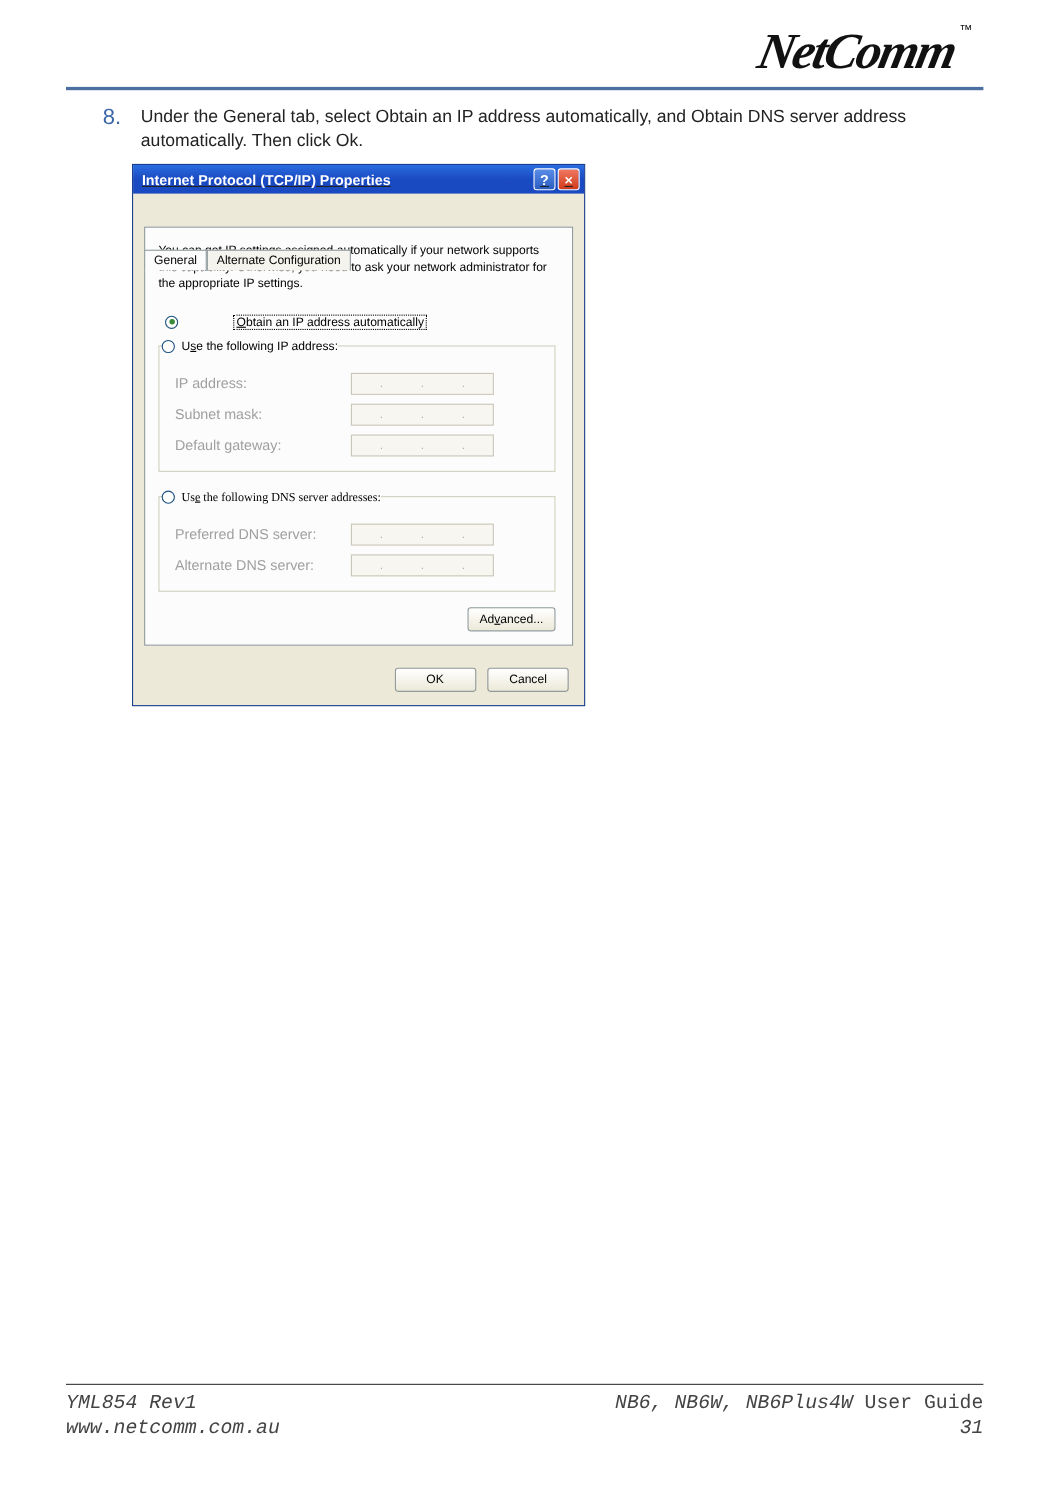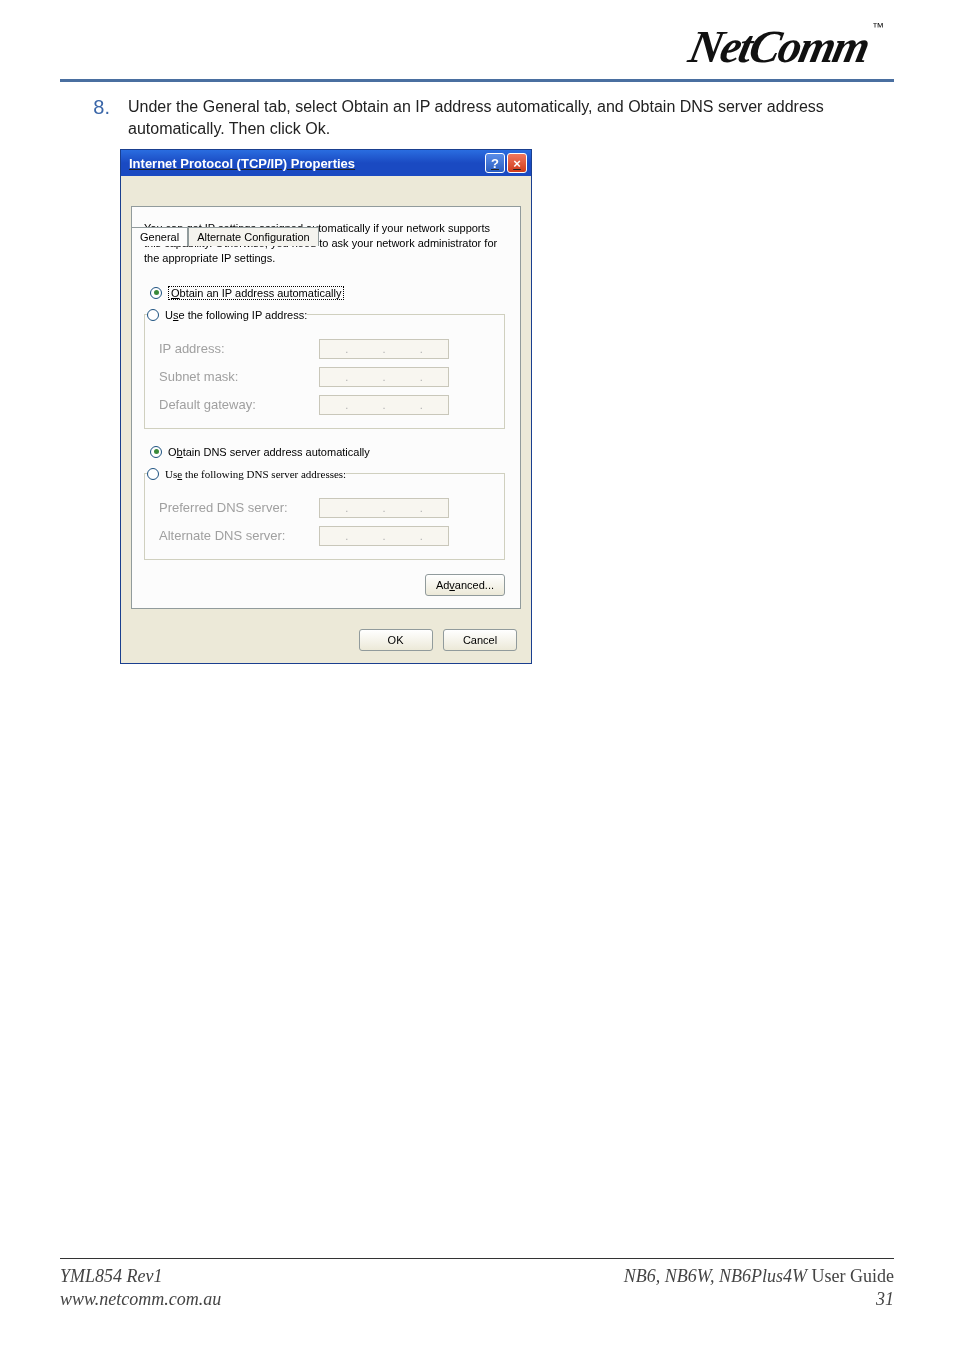--- a/index.html
+++ b/index.html
@@ -164,20 +164,21 @@
     content: "";
     width: 5px;
     height: 5px;
     border-radius: 50%;
     background: #3a8a3a;
     display: block;
   }
   .dotted-focus {
     border: 1px dotted #000;
     padding: 0 2px;
+    margin-left: 44px;
   }
   fieldset.group {
     border: 1px solid #d0d0bf;
     padding: 8px 10px 12px 8px;
     margin-bottom: 14px;
     position: relative;
   }
   fieldset.group legend {
     padding: 0;
     margin-left: -6px;
@@ -238,21 +239,21 @@
     right: 60px;
   }
   .footer-rule {
     border: none;
     border-top: 1px solid #333;
     margin-bottom: 6px;
   }
   .footer-row {
     display: flex;
     justify-content: space-between;
-    font-family: Liberation Serif, serif;
+    font-family: Liberation Mono, monospace;
     font-weight: 300;
     font-size: 18px;
     font-style: italic;
     color: #444;
     line-height: 1.25;
   }
   .footer-right { text-align: right; }
 </style>
 </head>
 <body>
@@ -315,24 +316,20 @@
           <div class="field-row">
             <span class="field-label">Default gateway:</span>
             <span class="ip-input">
                 <span>.</span>
                 <span>.</span>
                 <span>.</span>
               </span>
           </div>
         </fieldset>
 
-        <div class="radio-row">
-          <span class="radio selected"></span>
-          <span>O<span class="underline-letter">b</span>tain DNS server address automatically</span>
-        </div>
 
         <fieldset class="group">
           <legend>
             <span class="radio-row" style="margin:0;font-family:Liberation Serif, serif;">
               <span class="radio"></span>
               <span>Us<span class="underline-letter">e</span> the following DNS server addresses:</span>
             </span>
           </legend>
           <div class="field-row">
             <span class="field-label">Preferred DNS server:</span>

